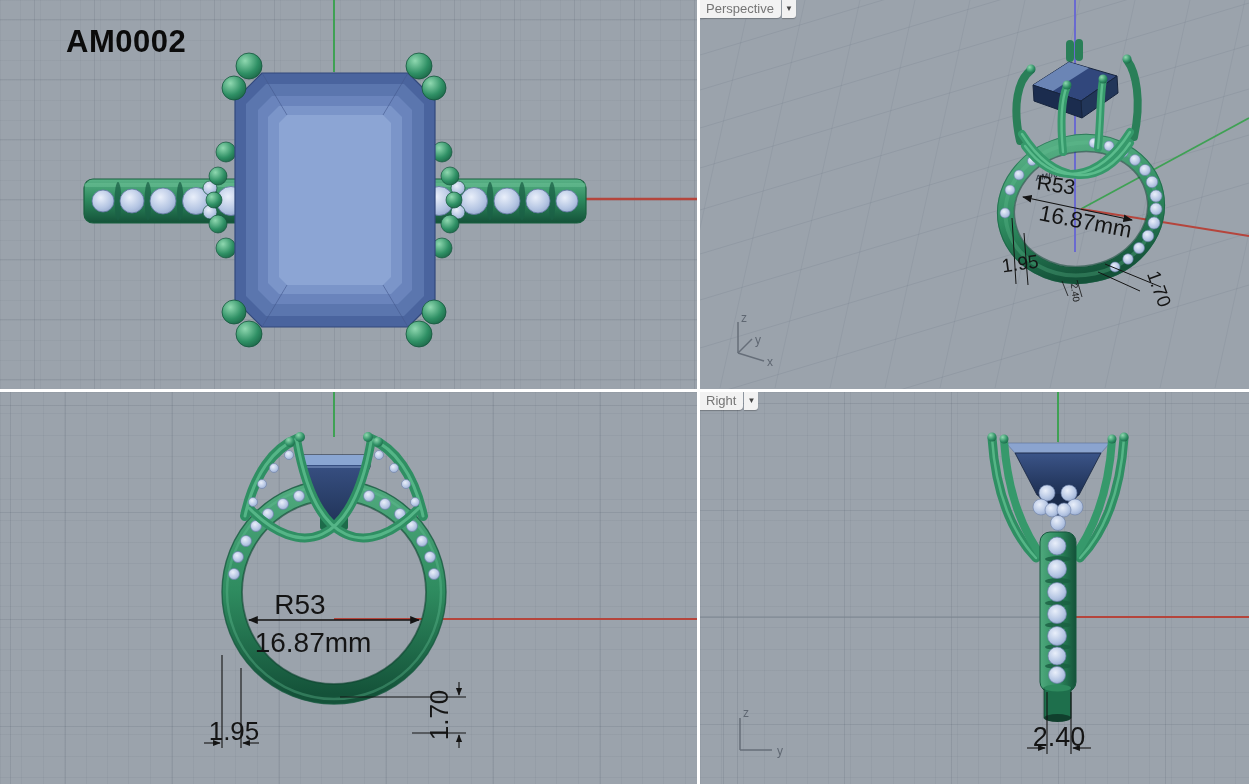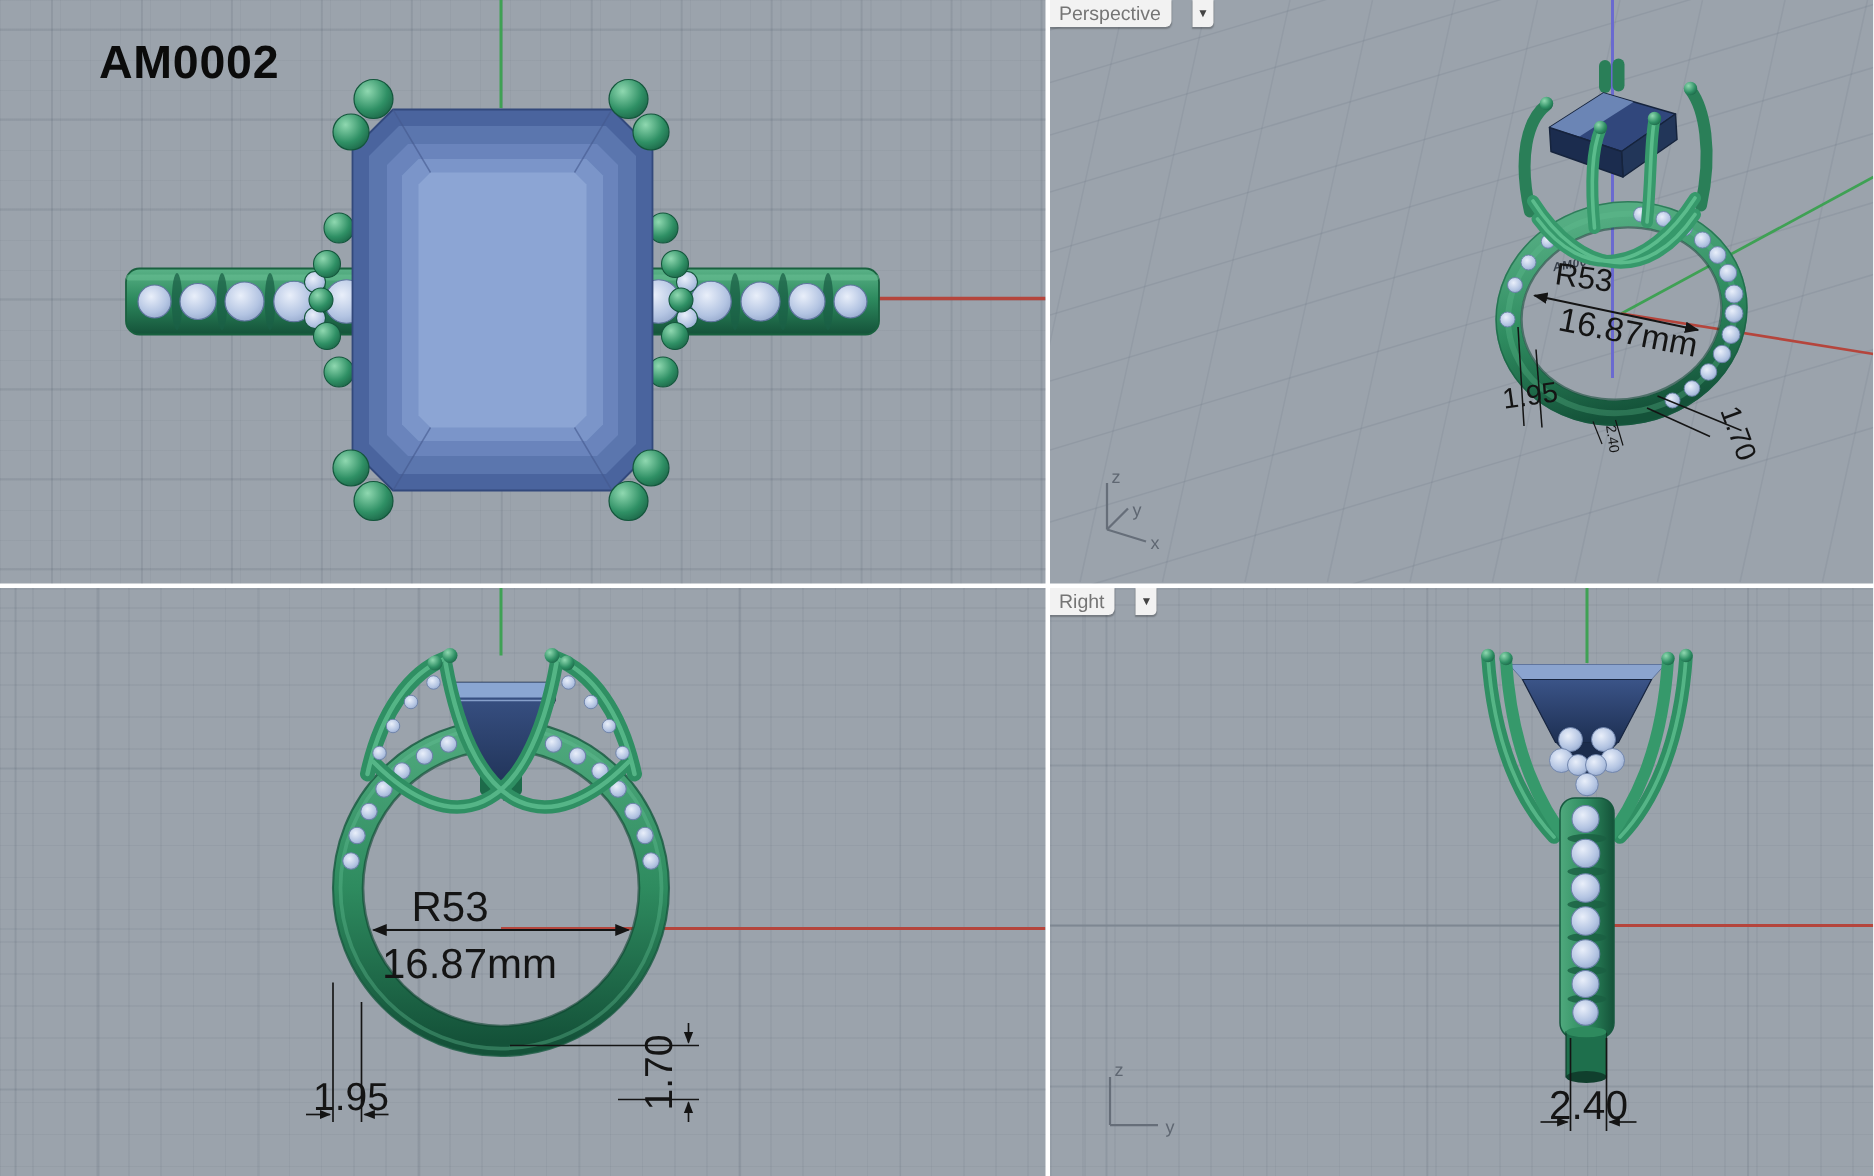--- a/index.html
+++ b/index.html
@@ -20,21 +20,21 @@
     repeating-linear-gradient(to bottom,rgba(40,52,70,.05) 0 1px,transparent 1px 21.4px);}
   .grid-bl{background-position:65px 0,0 13px,0 0,0 0;}
   .grid-br{background-position:37px 0,0 11px,0 0,0 0;}
   #vp-top{left:0;top:0;width:697px;height:389px;}
   #vp-persp{left:700px;top:0;width:549px;height:389px;}
   #vp-front{left:0;top:392px;width:697px;height:392px;}
   #vp-right{left:700px;top:392px;width:549px;height:392px;}
   .vp svg{position:absolute;left:0;top:0;display:block;}
   .model-title{position:absolute;left:66px;top:24px;font-size:31px;font-weight:bold;
     color:#0b0b0b;letter-spacing:.5px;}
-  .vp-menu{position:absolute;left:0;top:0;display:flex;gap:14px;z-index:6;align-items:center;}
+  .vp-menu{position:absolute;left:0;top:0;display:flex;gap:1px;z-index:6;align-items:center;}
   .chip{background:#f2f2f2;color:#757575;font-size:13px;line-height:17px;padding:0 7px 1px 6px;
     border-radius:0 0 4px 0;box-shadow:0 1px 1px rgba(0,0,0,.25);cursor:default;}
   .chip-arrow{background:#f2f2f2;color:#444;font-size:8px;line-height:17px;width:14px;
     text-align:center;padding-bottom:1px;border-radius:0 0 3px 0;box-shadow:0 1px 1px rgba(0,0,0,.25);}
   .dim{fill:#141414;font-family:"Liberation Sans",sans-serif;}
   .gizmo{fill:#5f6772;font-family:"Liberation Sans",sans-serif;font-size:12px;}
 </style>
 </head>
 <body>
 

